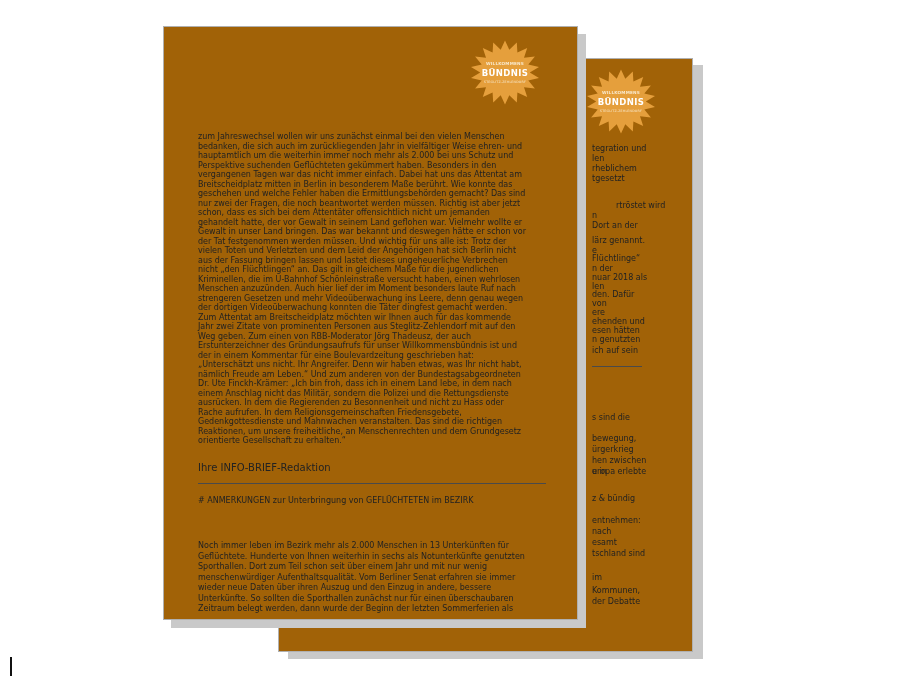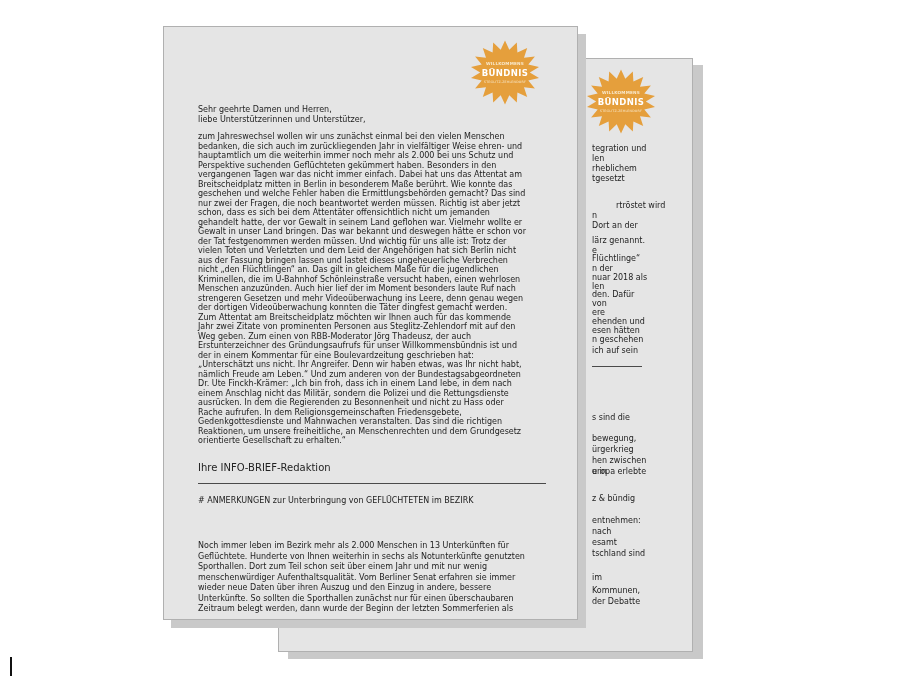--- a/index.html
+++ b/index.html
@@ -1,18 +1,18 @@
 <!DOCTYPE html>
 <html><head>
 <meta charset="utf-8">
 <style>
   html,body{margin:0;padding:0;background:#ffffff;}
   .screen{position:relative;width:900px;height:676px;background:#ffffff;overflow:hidden;
           font-family:"DejaVu Sans",sans-serif;color:#222;}
-  .page{position:absolute;background:#e5e5e5;border:1px solid #b0b0b0;box-sizing:border-box;}
+  .page{position:absolute;background:#a16207;border:1px solid #b0b0b0;box-sizing:border-box;}
   .page-front{left:163px;top:26px;width:415px;height:594px;z-index:2;box-shadow:8px 8px 0 #c9c9c9;}
   .page-back{left:278px;top:58px;width:415px;height:594px;z-index:1;box-shadow:10px 7px 0 #c9c9c9;}
   .logo{position:absolute;}
   .page-front .logo{left:306px;top:13px;}
   .page-back .logo{left:307px;top:10px;}
   .doc-title{position:absolute;left:34px;top:49px;font-size:8.5px;font-weight:bold;
              line-height:10px;white-space:pre;color:#1b1b1b;}
   .greeting{position:absolute;left:34px;top:78px;font-size:8px;line-height:10px;white-space:pre;}
   .body-text{position:absolute;left:34px;top:105px;font-size:8px;line-height:9.5px;white-space:pre;}
   .signature{position:absolute;left:34px;top:435px;font-size:10px;white-space:pre;}
@@ -50,21 +50,21 @@
         <div class="frag" style="top: 187px;">e</div>
         <div class="frag" style="top: 195px;">Flüchtlinge“</div>
         <div class="frag" style="top: 205px;">n der</div>
         <div class="frag" style="top: 214px;">nuar 2018 als</div>
         <div class="frag" style="top: 223px;">len</div>
         <div class="frag" style="top: 231px;">den. Dafür</div>
         <div class="frag" style="top: 240px;">von</div>
         <div class="frag" style="top: 249px;">ere</div>
         <div class="frag" style="top: 258px;">ehenden und</div>
         <div class="frag" style="top: 267px;">esen hätten</div>
-        <div class="frag" style="top: 276px;">n geschehen</div>
+        <div class="frag" style="top: 276px;">n genutzten</div>
         <div class="frag" style="top: 287px;">ich auf sein</div>
         <div class="frag" style="top: 354px;">s sind die</div>
         <div class="frag" style="top: 365px; margin-top: 43px;">uropa erlebte</div>
         <div class="frag" style="top: 375px;">bewegung,</div>
         <div class="frag" style="top: 386px;">ürgerkrieg</div>
         <div class="frag" style="top: 397px;">hen zwischen</div>
         <div class="frag" style="top: 408px;">e in</div>
         <div class="frag" style="top: 435px;">z &amp; bündig</div>
         <div class="frag" style="top: 457px;">entnehmen:</div>
         <div class="frag" style="top: 468px;">nach</div>
@@ -79,22 +79,20 @@
 
   <div class="page page-front">
     <svg class="logo" width="70" height="65" viewBox="0 0 70 65">
       <polygon class="star" points="35.0,0.5 39.3,9.8 46.8,2.4 47.4,12.5 57.2,8.0 54.0,17.7 64.9,16.5 58.3,24.6 69.0,26.9 59.8,32.5 69.0,38.1 58.3,40.4 64.9,48.5 54.0,47.3 57.2,57.0 47.4,52.5 46.8,62.6 39.3,55.2 35.0,64.5 30.7,55.2 23.2,62.6 22.6,52.5 12.8,57.0 16.0,47.3 5.1,48.5 11.7,40.4 1.0,38.1 10.2,32.5 1.0,26.9 11.7,24.6 5.1,16.5 16.0,17.7 12.8,8.0 22.6,12.5 23.2,2.4 30.7,9.8" fill="#e59f3c"></polygon>
       <text x="35" y="25" text-anchor="middle" class="logo-text-small">WILLKOMMENS</text>
       <text x="35" y="36" text-anchor="middle" class="logo-text-big">BÜNDNIS</text>
       <text x="35" y="43" text-anchor="middle" class="logo-text-tiny">STEGLITZ-ZEHLENDORF</text>
     </svg>
 
 
-    <div class="greeting">Sehr geehrte Damen und Herren,
-liebe Unterstützerinnen und Unterstützer,</div>
 
     <div class="body-text">zum Jahreswechsel wollen wir uns zunächst einmal bei den vielen Menschen
 bedanken, die sich auch im zurückliegenden Jahr in vielfältiger Weise ehren- und
 hauptamtlich um die weiterhin immer noch mehr als 2.000 bei uns Schutz und
 Perspektive suchenden Geflüchteten gekümmert haben. Besonders in den
 vergangenen Tagen war das nicht immer einfach. Dabei hat uns das Attentat am
 Breitscheidplatz mitten in Berlin in besonderem Maße berührt. Wie konnte das
 geschehen und welche Fehler haben die Ermittlungsbehörden gemacht? Das sind
 nur zwei der Fragen, die noch beantwortet werden müssen. Richtig ist aber jetzt
 schon, dass es sich bei dem Attentäter offensichtlich nicht um jemanden

